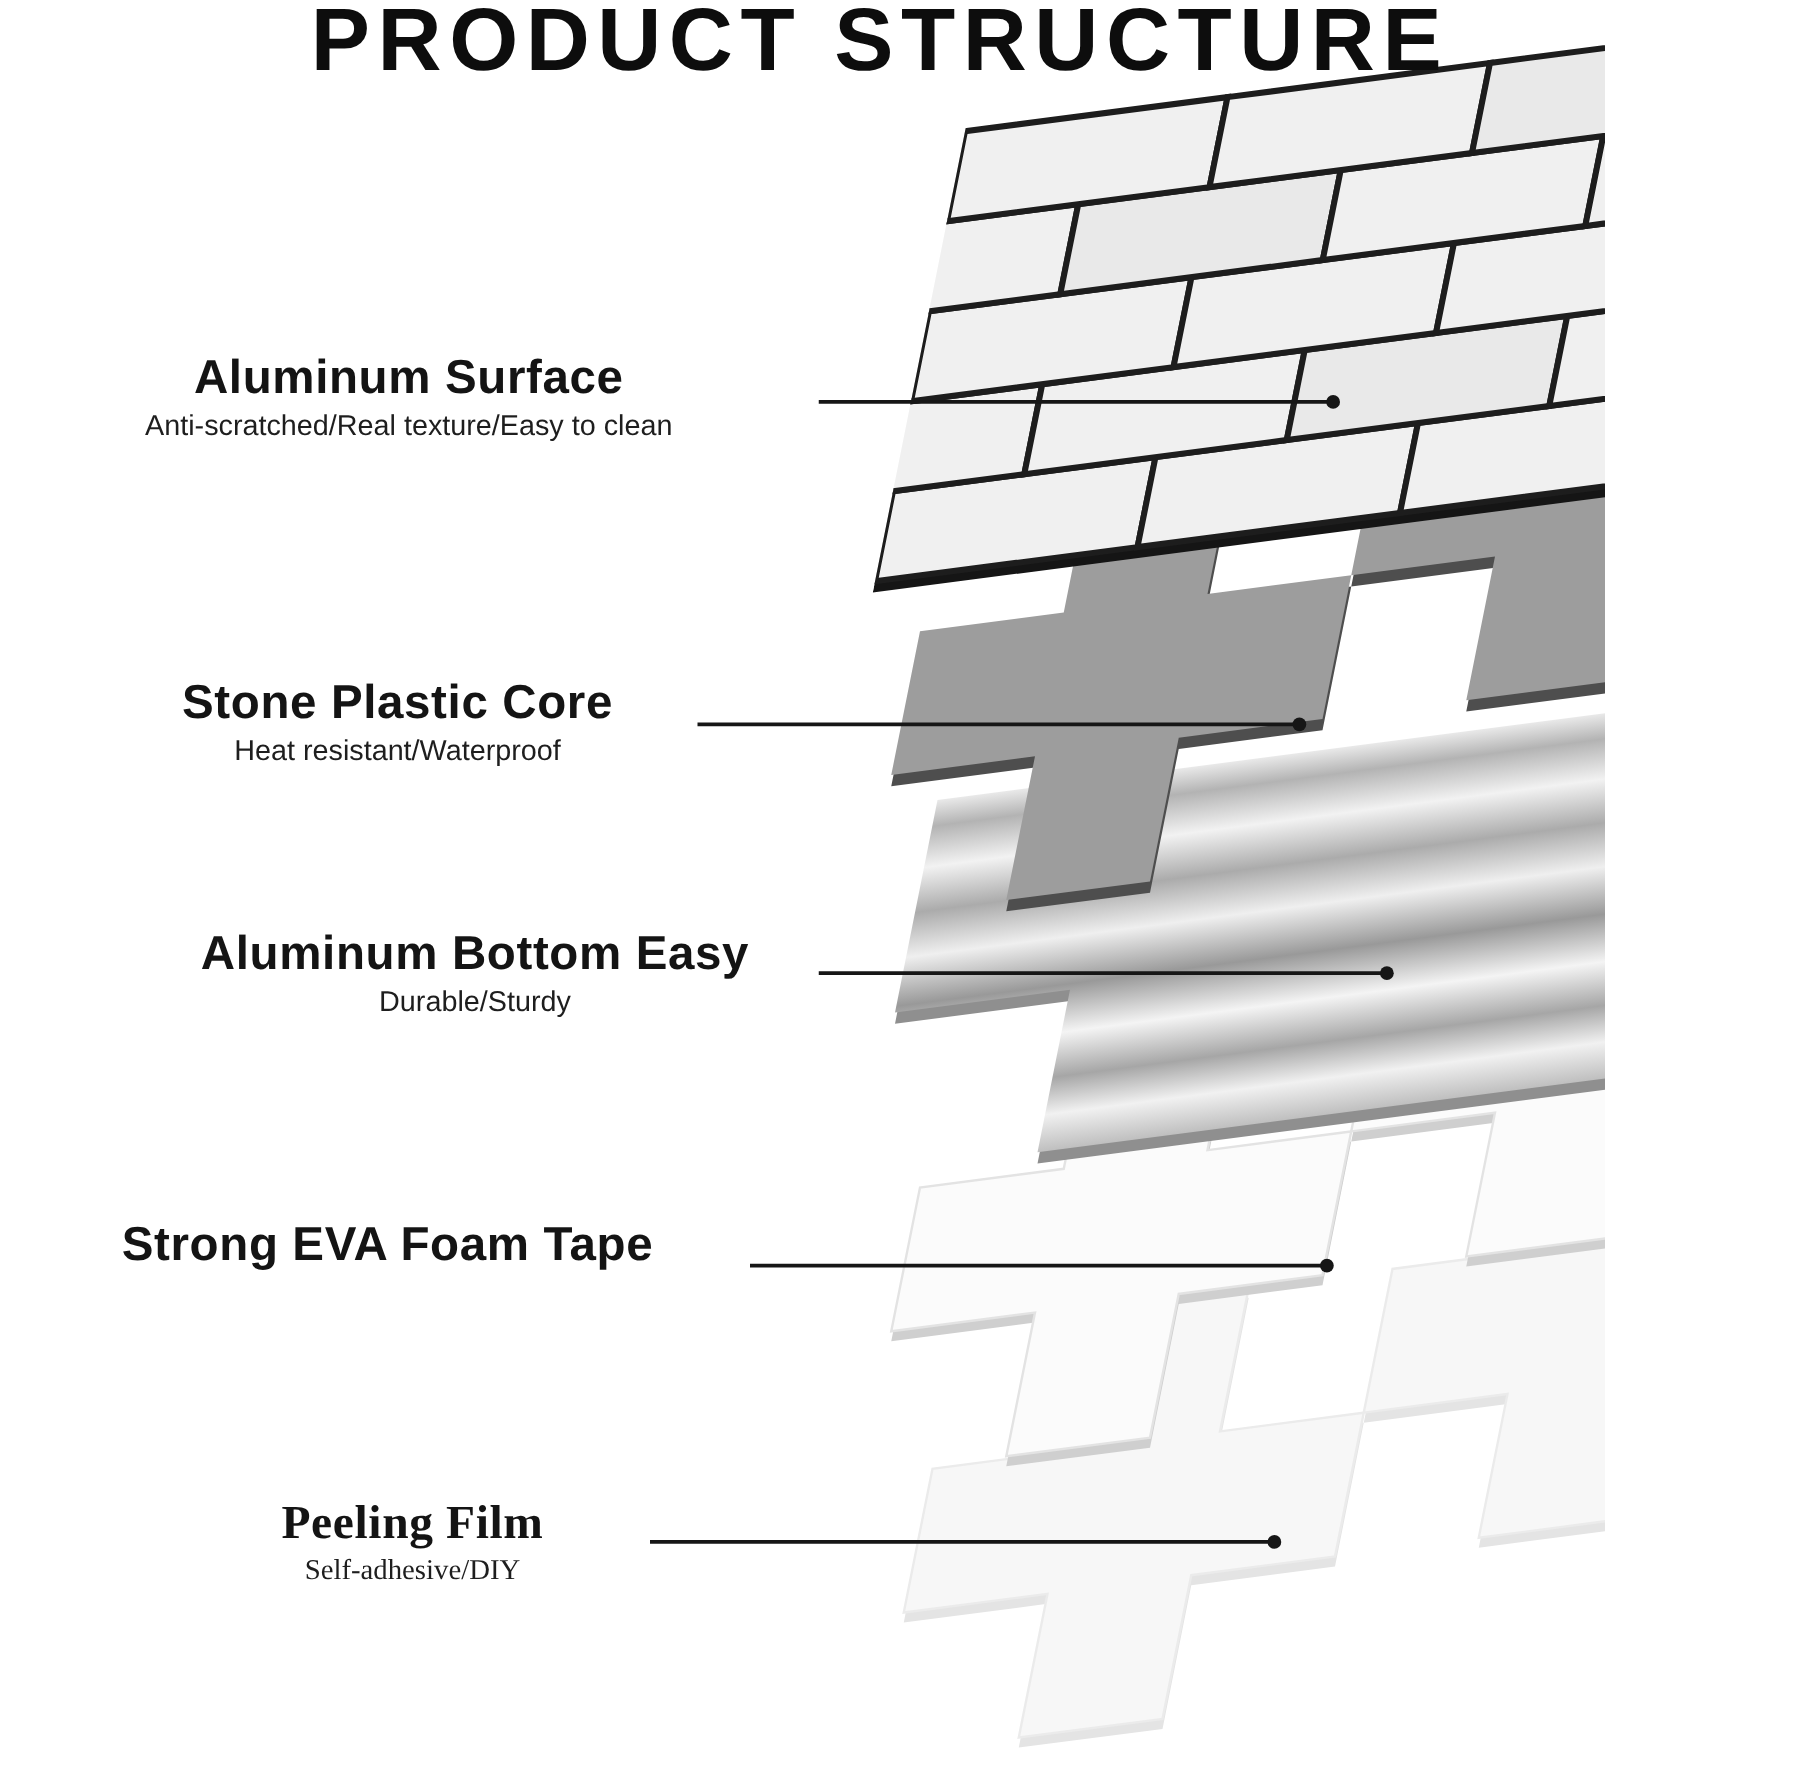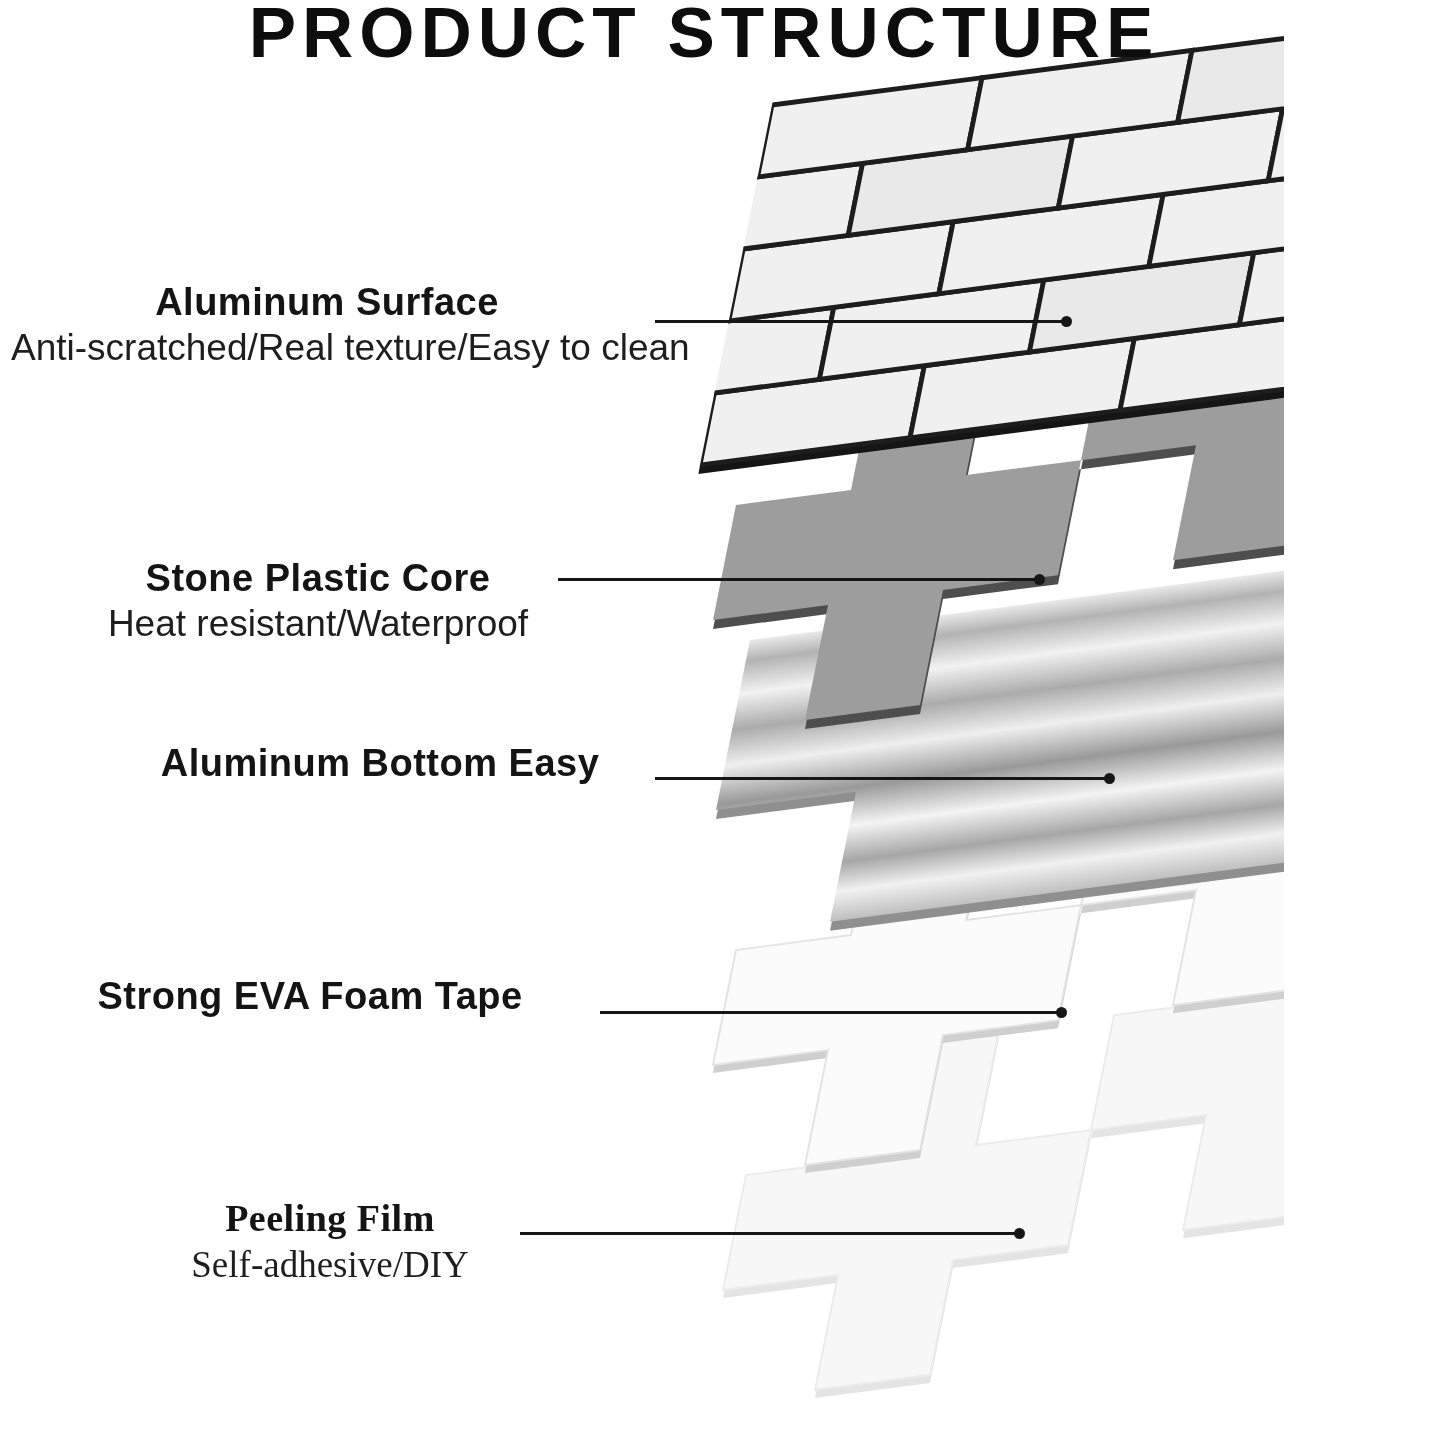--- a/index.html
+++ b/index.html
@@ -9,24 +9,24 @@
   .art { position:absolute; left:0; top:0; width:1454px; height:1431px; }
 
   .title {
     position:absolute; top:-8px; left:0; width:1408px;
     text-align:center; font-size:71px; font-weight:800;
     letter-spacing:6px; color:#0d0d0d; white-space:nowrap;
   }
 
   .label { position:absolute; text-align:center; color:#141414; }
   .label .lname { font-size:38px; font-weight:700; letter-spacing:.5px; white-space:nowrap; }
-  .label .ldesc { font-size:37px; margin-top:3px; color:#1e1e1e; white-space:nowrap; }
+  .label .ldesc { font-size:23px; margin-top:3px; color:#1e1e1e; white-space:nowrap; }
 
   .l1 { left:0;    top:281px; width:632px;margin-left:11px; }
-  .l2 { left:28px; top:541px; width:580px;margin-top:16px; }
+  .l2 { left:28px; top:541px; width:580px; }
   .l3 { left:90px; top:742px; width:580px; }
   .l4 { left:20px; top:975px; width:580px; }
   .l5 { left:40px; top:1196px; width:580px;font-family:Liberation Serif, serif; }
 
   .leader { position:absolute; height:3px; background:#161616; }
   .leader .dot {
     position:absolute; right:-5px; top:-4px;
     width:11px; height:11px; border-radius:50%; background:#161616;
   }
   .ld1 { left:655px; top:320px;  width:412px; }
@@ -155,20 +155,21 @@
   <div class="label l2">
     <div class="lname">Stone Plastic Core</div>
     <div class="ldesc">Heat resistant/Waterproof</div>
   </div>
   <div class="leader ld2">
     <span class="dot"></span>
   </div>
 
   <div class="label l3">
     <div class="lname">Aluminum Bottom Easy</div>
+    <div class="ldesc">Durable/Sturdy</div>
   </div>
   <div class="leader ld3">
     <span class="dot"></span>
   </div>
 
   <div class="label l4">
     <div class="lname">Strong EVA Foam Tape</div>
   </div>
   <div class="leader ld4">
     <span class="dot"></span>

